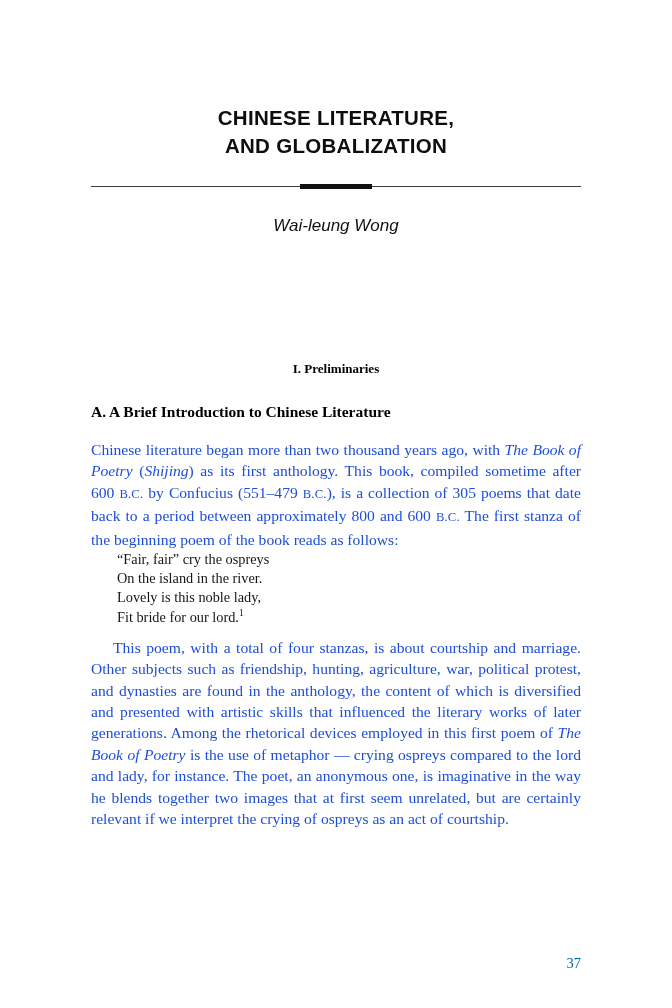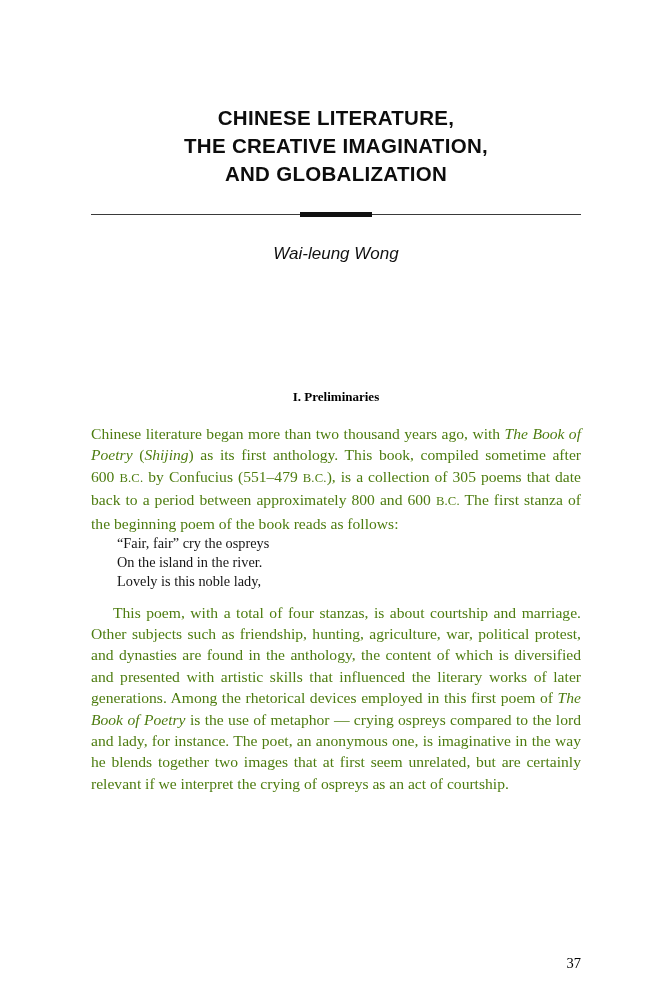--- a/index.html
+++ b/index.html
@@ -89,21 +89,21 @@
     color: #000000;
   }
 
   
   p.body {
     font-size: 15.6px;
     line-height: 21.4px;
     text-align: justify;
     text-justify: inter-word;
     margin: 0;
-    color: #4d7c0f;
+    color: #1d4ed8;
     hyphens: manual;
   }
   p.first-para {
     margin-top: 18px;
   }
   p.indent {
     text-indent: 22px;
     margin-top: 10px;
   }
   .it { font-style: italic; }
@@ -125,53 +125,54 @@
     color: #151515;
   }
   .poem div { white-space: pre-wrap; }
 
   
   .folio {
     position: absolute;
     right: 91px;
     top: 955px;
     font-size: 14.5px;
-    color: #000000;
+    color: #0369a1;
     text-align: left;
   }
 </style>
 </head>
 <body>
 
 <div class="page">
   <div class="content">
 
     <h1 class="title">
       <span class="title-line">CHINESE LITERATURE,</span>
-      <span class="title-line">THE CREATIVE IMAGINATION,</span>
       <span class="title-line">AND GLOBALIZATION</span>
     </h1>
 
     <div class="rule-wrap">
       <span class="rule-thin-left"></span>
       <span class="rule-thick"></span>
       <span class="rule-thin-right"></span>
     </div>
 
     <div class="author">Wai-leung Wong</div>
 
     <div class="section-heading">I. Preliminaries</div>
 
+    <div class="sub-heading">A. A Brief Introduction to Chinese Literature</div>
 
     <p class="body first-para"><span>Chinese literature began more than two thousand years ago, with </span><span class="it">The Book of Poetry</span><span> (</span><span class="it">Shijing</span><span>) as its first anthology. This book, compiled sometime after 600 </span><span class="sc">B.C.</span><span> by Confucius (551–479 </span><span class="sc">B.C.</span><span>), is a collection of 305 poems that date back to a period between approximately 800 and 600 </span><span class="sc">B.C.</span><span> The first stanza of the beginning poem of the book reads as follows:</span></p>
 
     <div class="poem">
       <div>“Fair, fair” cry the ospreys</div>
       <div>On the island in the river.</div>
       <div>Lovely is this noble lady,</div>
+      <div><span>Fit bride for our lord.</span><sup>1</sup></div>
     </div>
 
     <p class="body indent"><span>This poem, with a total of four stanzas, is about courtship and marriage. Other subjects such as friendship, hunting, agriculture, war, political protest, and dynasties are found in the anthology, the content of which is diversified and presented with artistic skills that influenced the literary works of later generations. Among the rhetorical devices employed in this first poem of </span><span class="it">The Book of Poetry</span><span> is the use of metaphor — crying ospreys compared to the lord and lady, for instance. The poet, an anonymous one, is imaginative in the way he blends together two images that at first seem unrelated, but are certainly relevant if we interpret the crying of ospreys as an act of courtship.</span></p>
 
   </div>
 
   <div class="folio">37</div>
 </div>
 
 </body></html>

